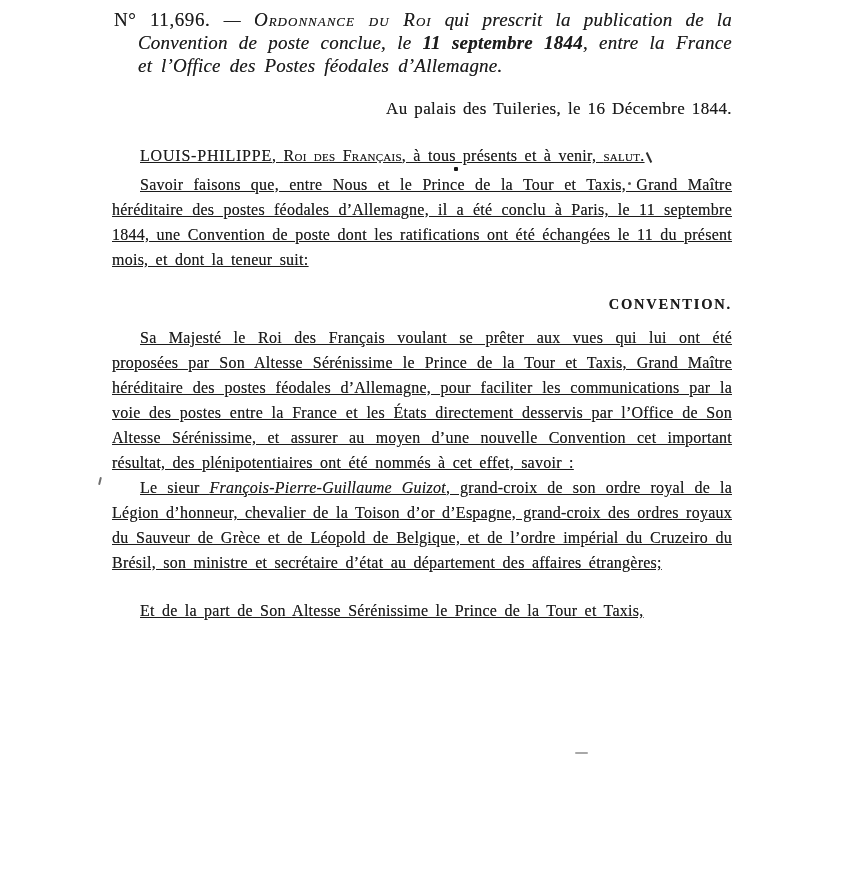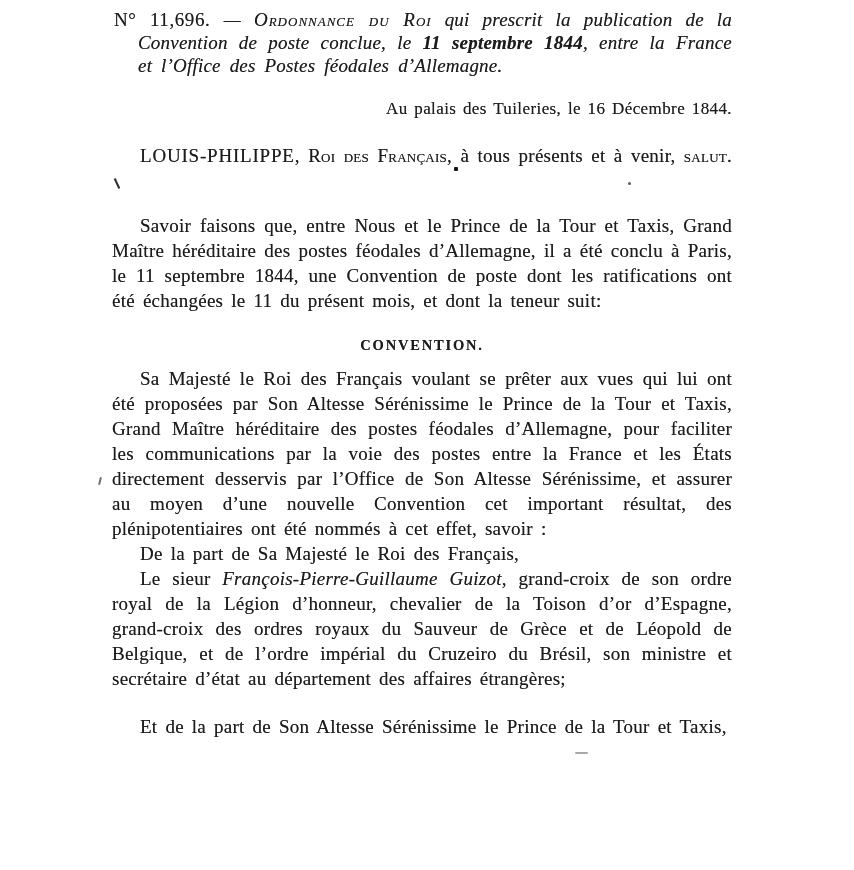--- a/index.html
+++ b/index.html
@@ -51,34 +51,35 @@
   .dateline {
     margin: 22px 0 0 0;
     text-align: right;
     font-size: 17px;
     line-height: 20px;
     letter-spacing: 0.4px;
     word-spacing: 2px;
   }
   p.body {
     margin: 0;
-    font-size: 19px;
+    font-size: 16px;
     line-height: 25px;
     text-align: justify;
     text-indent: 28px;
     word-spacing: 3px;
     letter-spacing: 0.25px;
     hyphens: auto;
+    text-decoration: underline;
   }
   p.louis { margin-top: 24px; }
   .king-name { letter-spacing: 0.8px; }
-  p.savoir { margin-top: 20px; }
+  p.savoir { margin-top: 4px; }
   .section-title {
     margin: 24px 0 0 0;
-    text-align: center;
+    text-align: right;
     font-size: 14.5px;
     line-height: 17px;
     font-weight: bold;
     letter-spacing: 1.8px;
   }
   p.sa-majeste { margin-top: 12px; }
   p.et-part { margin-top: 23px; }
   .name-italic { font-style: italic; }
   
   .speck { position: absolute; }
@@ -118,21 +119,20 @@
     <div class="dateline">Au palais des Tuileries, le 16 Décembre 1844.</div>
 
     <p class="body louis"><span class="king-name">LOUIS-PHILIPPE</span><span>, </span><span class="sc">Roi des Français</span><span>, à tous présents et à venir, </span><span class="sc">salut.</span><span class="salut-mark"></span></p>
 
     <p class="body savoir">Savoir faisons que, entre Nous et le Prince de la Tour et Taxis, Grand Maître héréditaire des postes féodales d’Allemagne, il a été conclu à Paris, le 11 septembre 1844, une Convention de poste dont les ratifications ont été échangées le 11 du présent mois, et dont la teneur suit:</p>
 
     <div class="section-title">CONVENTION.</div>
 
     <p class="body sa-majeste">Sa Majesté le Roi des Français voulant se prêter aux vues qui lui ont été proposées par Son Altesse Sérénissime le Prince de la Tour et Taxis, Grand Maître héréditaire des postes féodales d’Allemagne, pour faciliter les communications par la voie des postes entre la France et les États directement desservis par l’Office de Son Altesse Sérénissime, et assurer au moyen d’une nouvelle Convention cet important résultat, des plénipotentiaires ont été nommés à cet effet, savoir :</p>
 
-    <p class="body">De la part de Sa Majesté le Roi des Français,</p>
 
     <p class="body"><span>Le sieur </span><span class="name-italic">François-Pierre-Guillaume Guizot</span><span>, grand-croix de son ordre royal de la Légion d’honneur, chevalier de la Toison d’or d’Espagne, grand-croix des ordres royaux du Sauveur de Grèce et de Léopold de Belgique, et de l’ordre impérial du Cruzeiro du Brésil, son ministre et secrétaire d’état au département des affaires étrangères;</span></p>
 
     <p class="body et-part">Et de la part de Son Altesse Sérénissime le Prince de la Tour et Taxis,</p>
 
   </div>
 
   <div class="speck speck-dot1"></div>
   <div class="speck speck-dot2"></div>
   <div class="speck speck-tick-left"></div>

